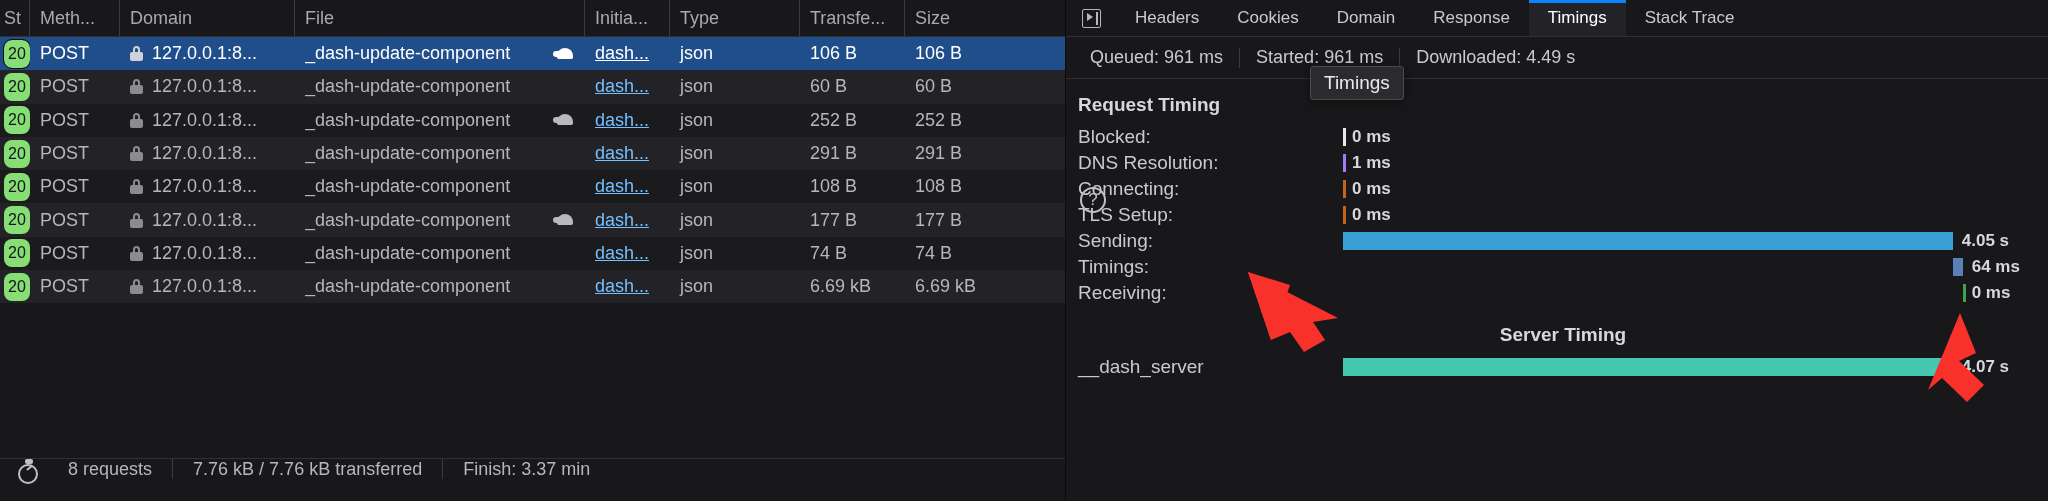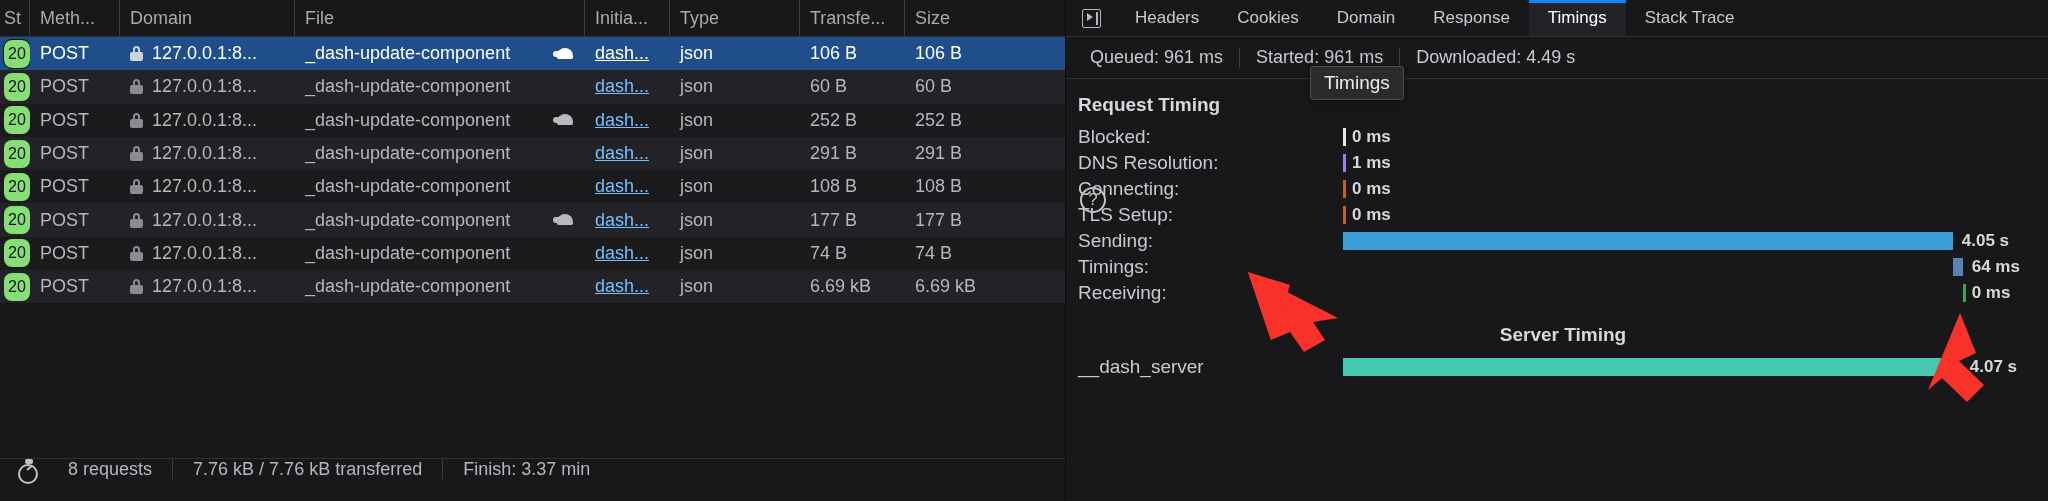--- a/index.html
+++ b/index.html
@@ -658,21 +658,21 @@
             </div>
           </div>
         </div>
 
       <div class="section-title" style="padding-top:18px;text-align:center;">Server Timing</div>
       <div id="server-timing-rows">
           <div class="trow srow">
             <div class="tlabel">__dash_server</div>
             <div class="tbarwrap">
               <div class="tbar" style="background: rgb(69, 200, 176); left: calc(0%); width: 86.5%;"></div>
-              <div class="tval" style="left: calc(86.5% + 9px); margin-left: 8px;">4.07 s</div>
+              <div class="tval" style="left: calc(86.5% + 9px);">4.07 s</div>
             </div>
           </div>
         </div>
 
       <div class="help-icon" style="top:108px;">?</div>
     </div>
 
     <div class="tooltip" id="tooltip" style="left:244px; top:66px;">Timings</div>
   </div>
 

